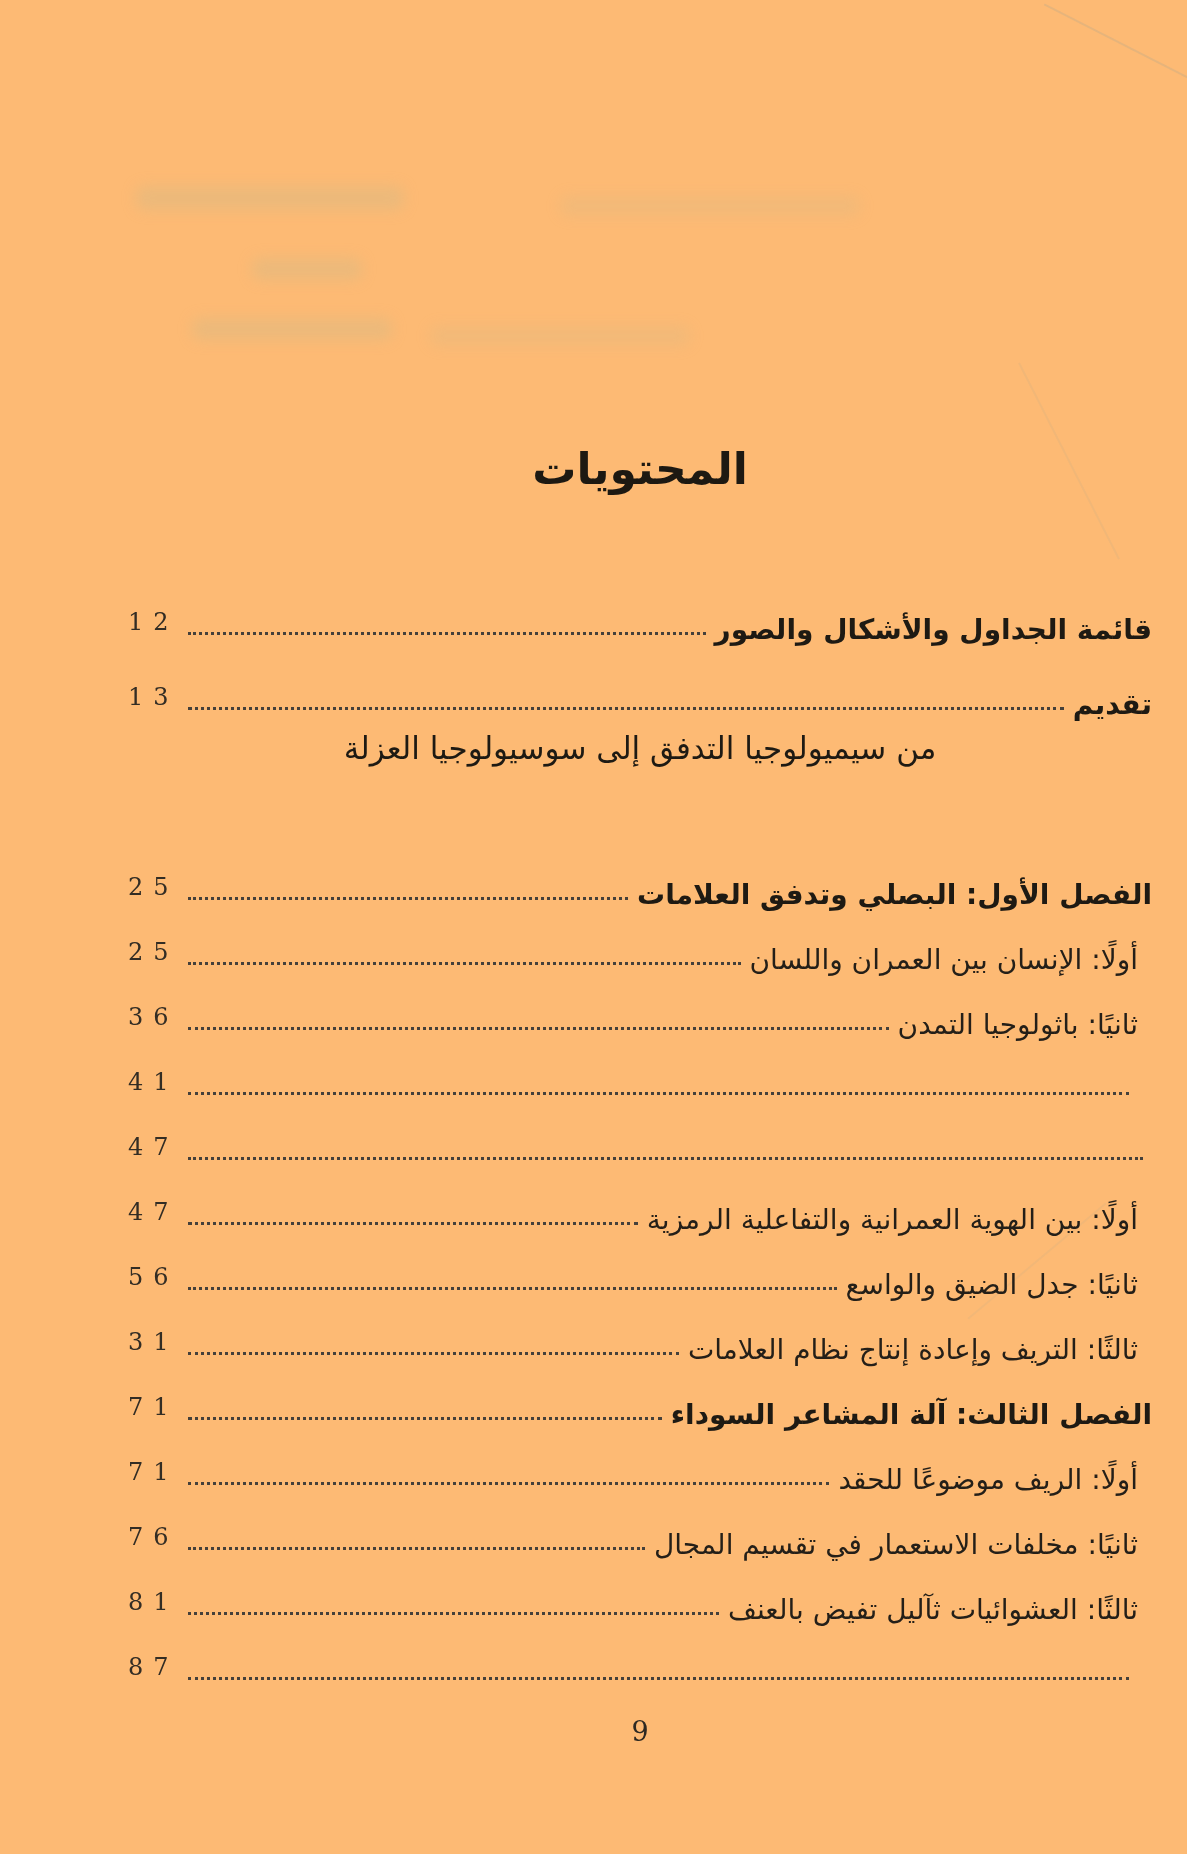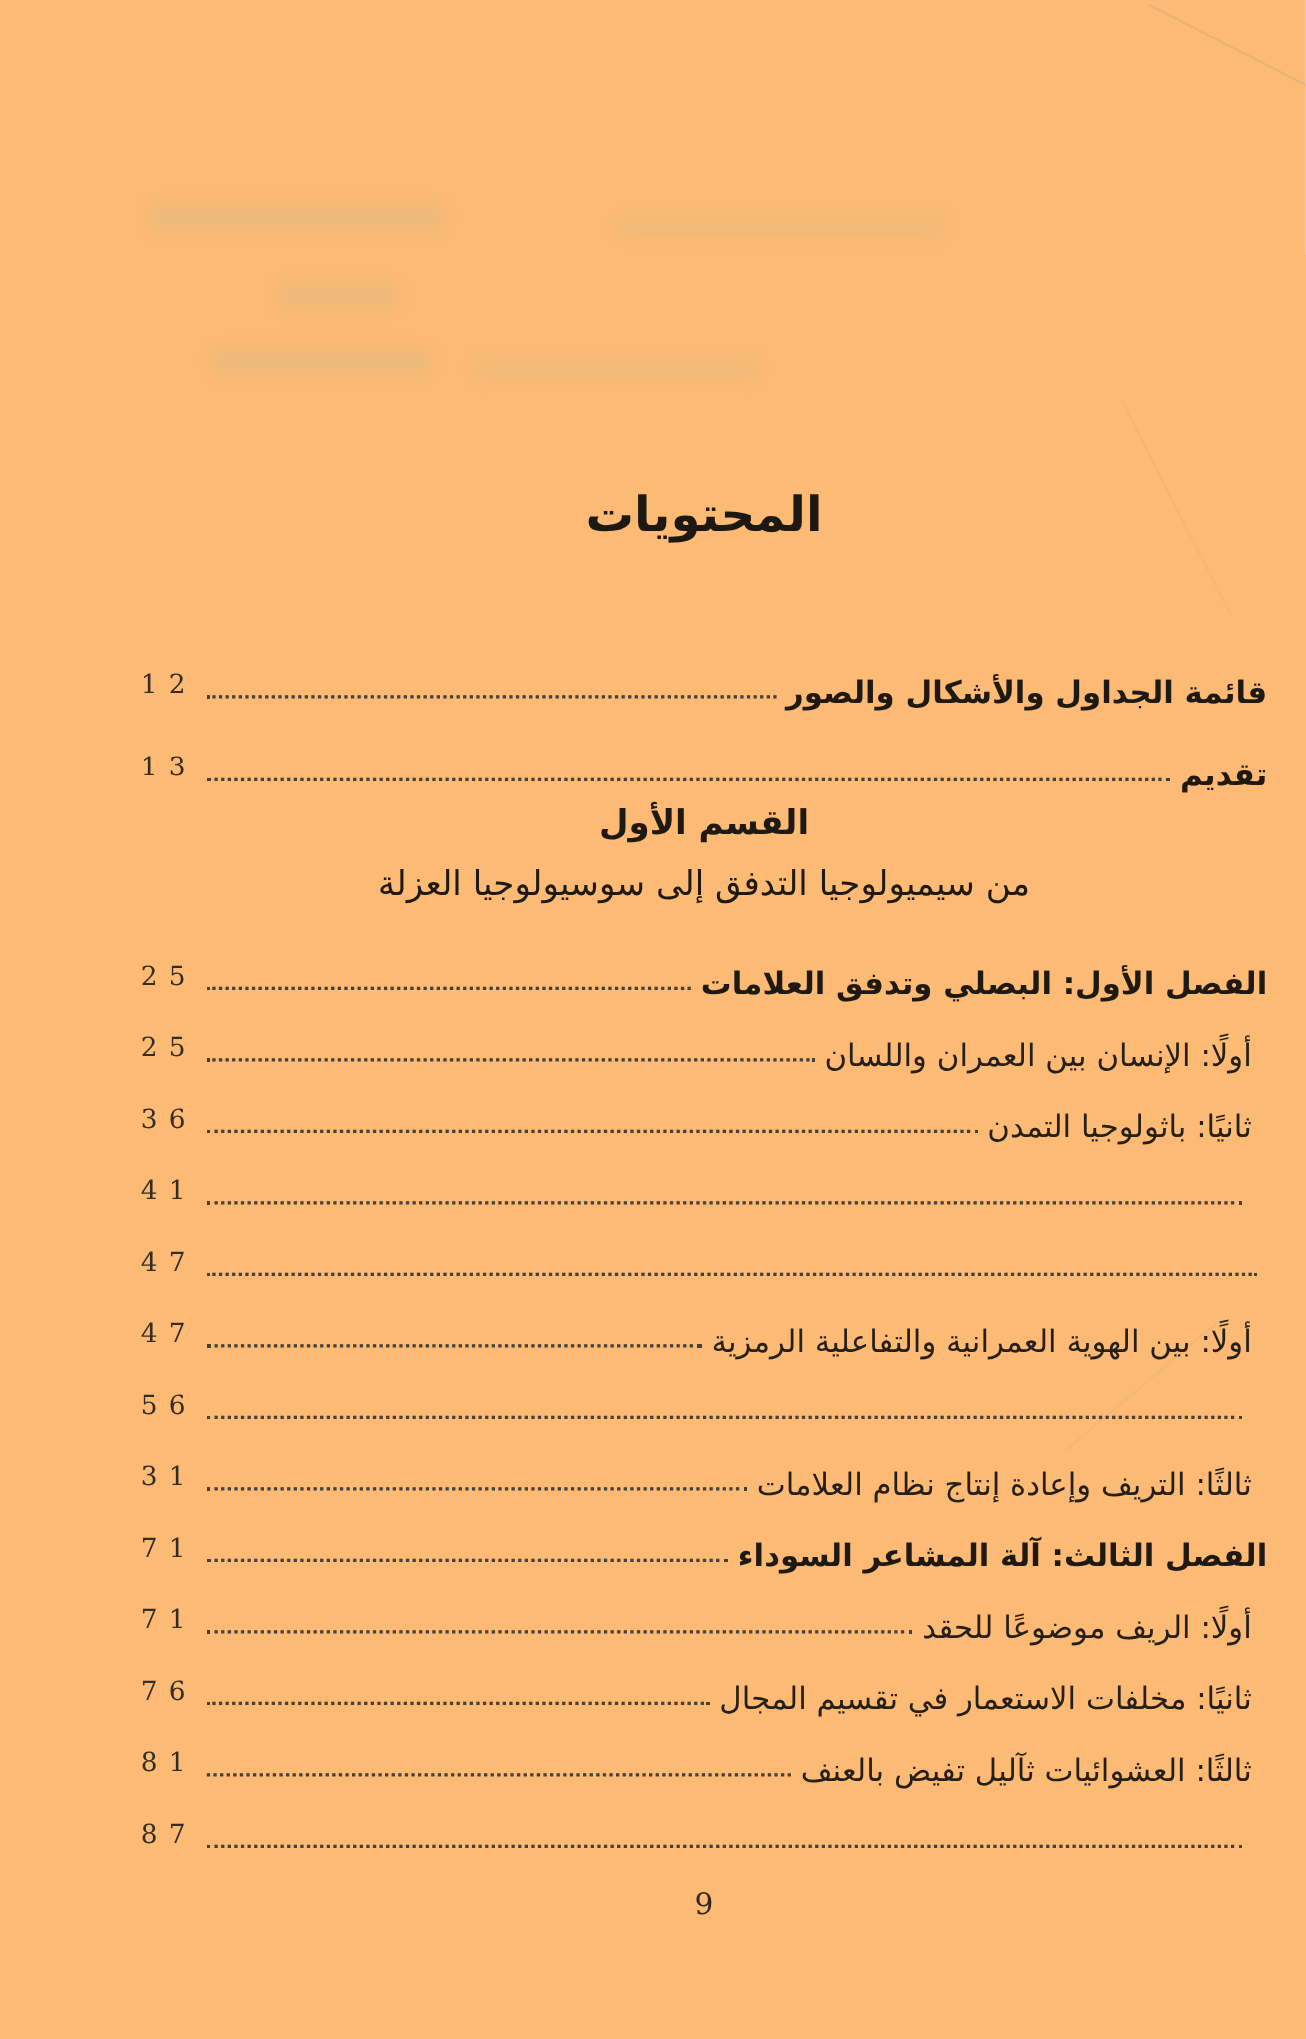--- a/index.html
+++ b/index.html
@@ -125,21 +125,20 @@
         <span class="num">12</span>
       </div>
       <div class="toc-row bold">
         <span class="label">تقديم</span>
         <span class="dots"></span>
         <span class="num">13</span>
       </div>
     </div>
 
     <div class="section-heading">
-      <div class="part-title">القسم الأول</div>
       <div class="part-subtitle">من سيميولوجيا التدفق إلى سوسيولوجيا العزلة</div>
     </div>
 
     <div class="rows entry-rows">
 
       <div class="toc-row bold">
         <span class="label">الفصل الأول: البصلي وتدفق العلامات</span>
         <span class="dots"></span>
         <span class="num">25</span>
       </div>
@@ -160,20 +159,21 @@
       <div class="toc-row bold">
         <span class="dots"></span>
         <span class="num">47</span>
       </div>
       <div class="toc-row sub">
         <span class="label">أولًا: بين الهوية العمرانية والتفاعلية الرمزية</span>
         <span class="dots"></span>
         <span class="num">47</span>
       </div>
       <div class="toc-row sub">
+        <span class="label">ثانيًا: جدل الضيق والواسع</span>
         <span class="dots"></span>
         <span class="num">56</span>
       </div>
       <div class="toc-row sub">
         <span class="label">ثالثًا: التريف وإعادة إنتاج نظام العلامات</span>
         <span class="dots"></span>
         <span class="num">31</span>
       </div>
       <div class="toc-row bold">
         <span class="label">الفصل الثالث: آلة المشاعر السوداء</span>

